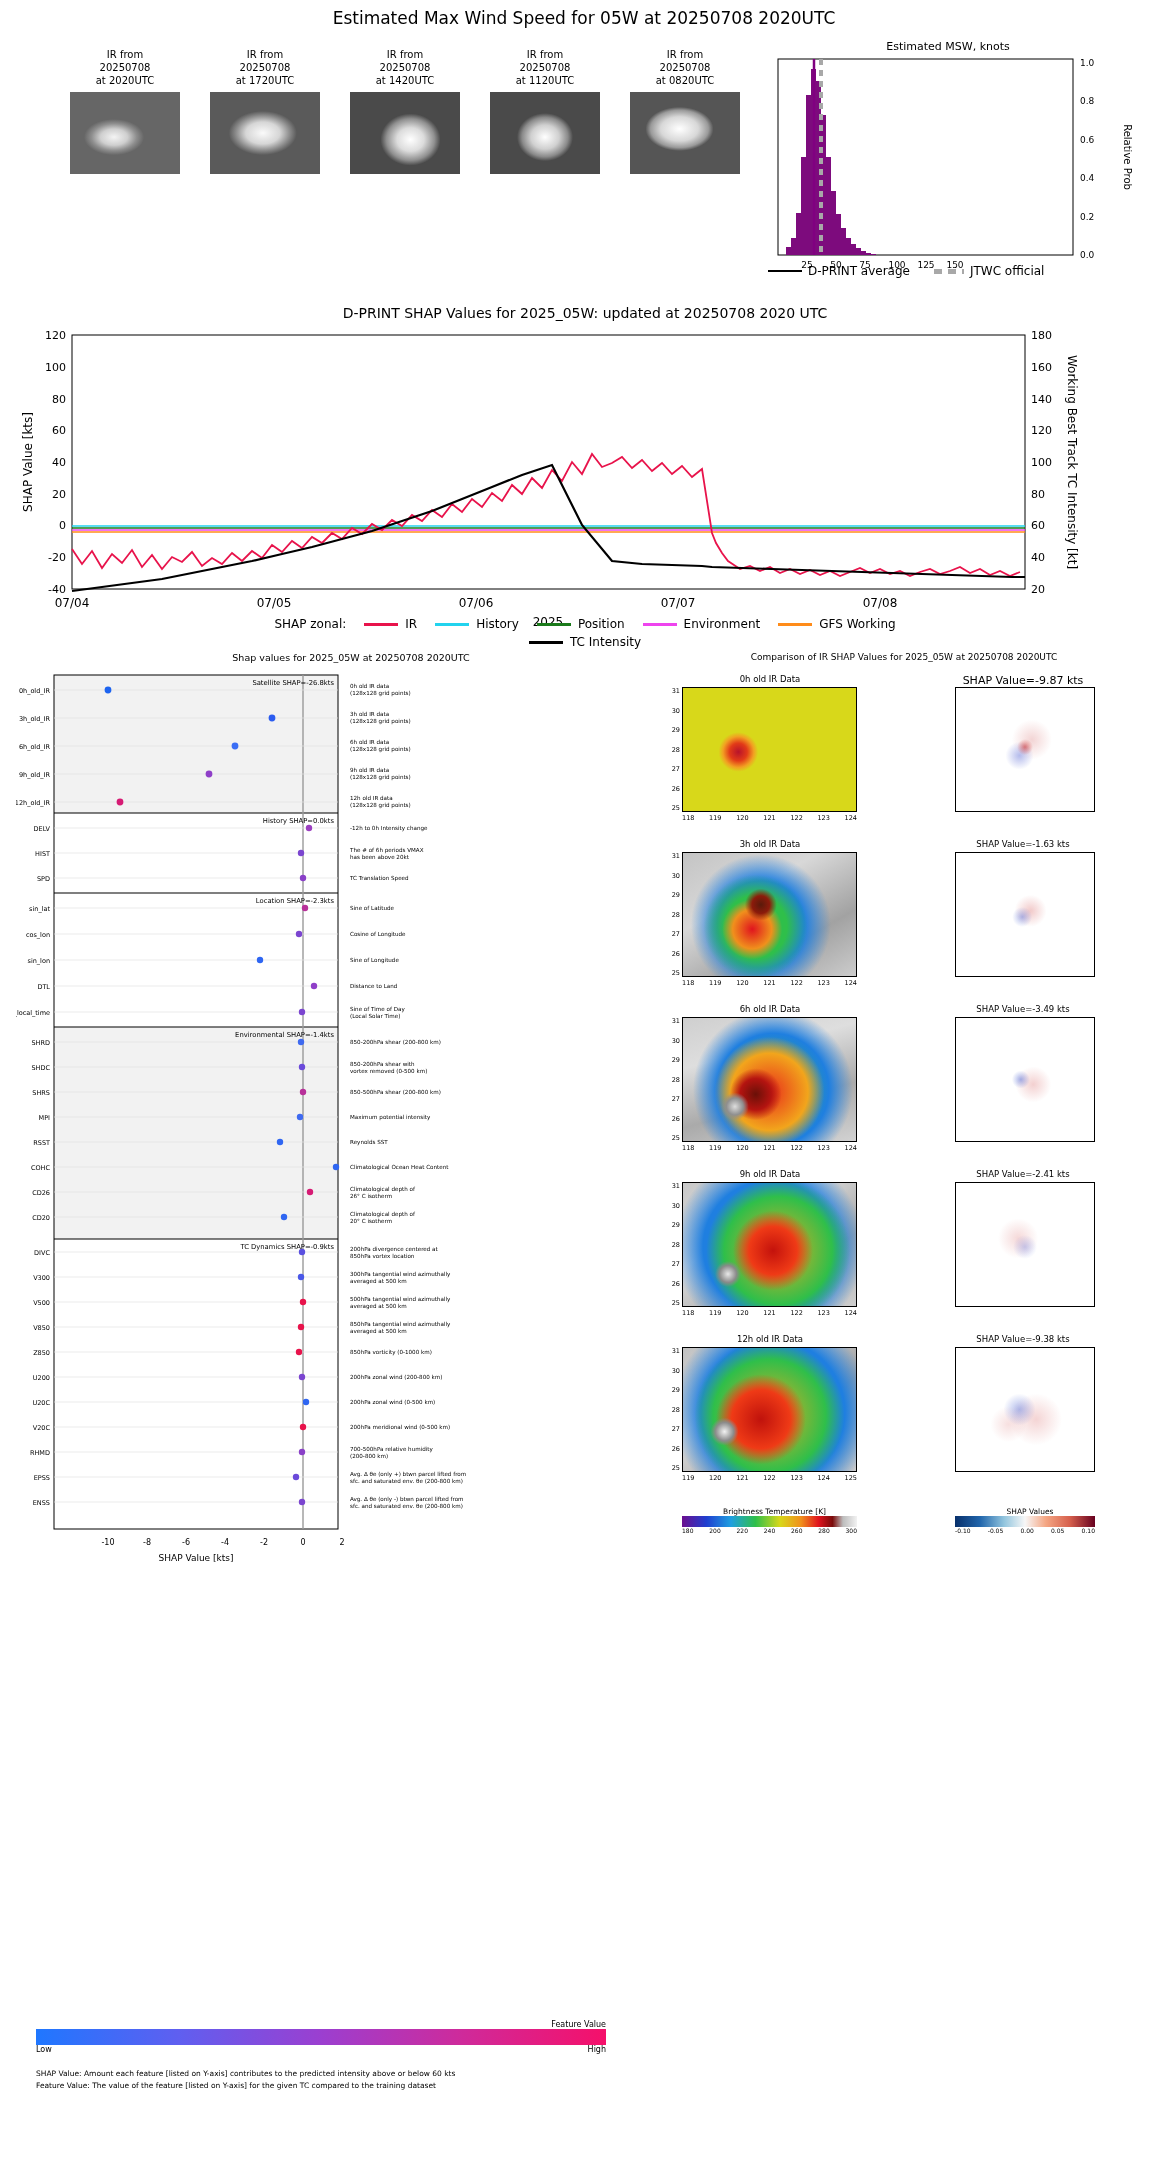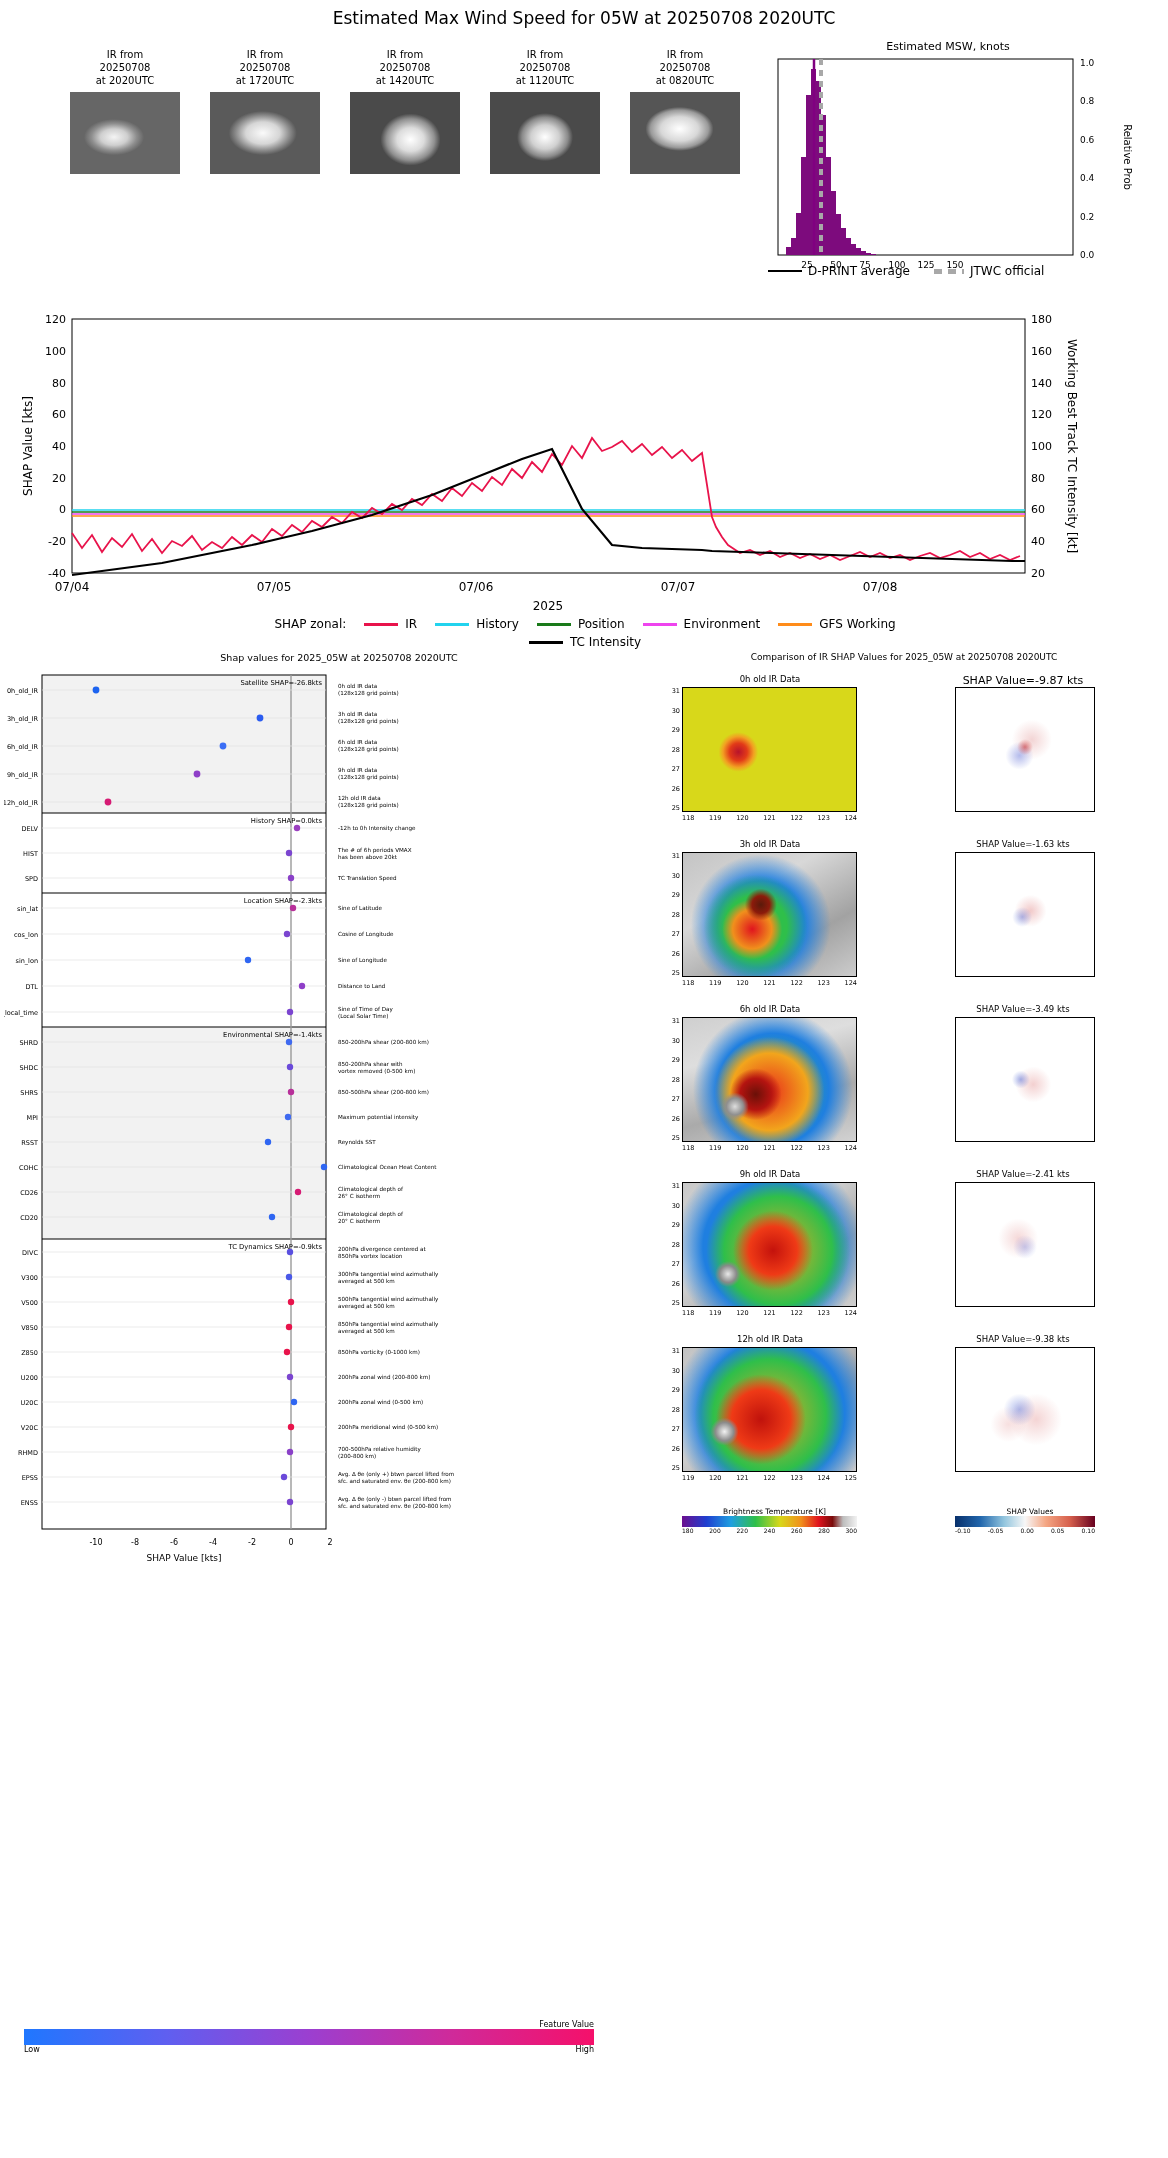--- a/index.html
+++ b/index.html
@@ -140,20 +140,21 @@
       <span>D-PRINT average</span>
     </span>
     <span style="display:flex;align-items:center;gap:6px;">
       <span style="display:inline-block;width:30px;height:5px;background:repeating-linear-gradient(90deg,#a8a8a8 0 8px,transparent 8px 14px);"></span>
       <span>JTWC official</span>
     </span>
   </div>
 </div>
 
 <div class="abs" style="left:10px;top:305px;width:1150px;height:345px;">
+  <div class="ctr" style="font-size:14px;">D-PRINT SHAP Values for 2025_05W: updated at 20250708 2020 UTC</div>
 
   <svg width="1150" height="320">
 
     <rect x="62" y="14" width="953" height="254" fill="none" stroke="#000" stroke-width="1"></rect>
 
     <g font-size="11" text-anchor="end" font-family="DejaVu Sans">
       <text x="56" y="18">120</text>
       <text x="56" y="50">100</text>
       <text x="56" y="82">80</text>
       <text x="56" y="113">60</text>
@@ -238,21 +239,21 @@
     </div>
     <div class="legend-row" style="margin-top:4px;">
       <span style="display:flex;align-items:center;gap:7px;">
         <span class="lg-line" style="background:#000;"></span>
         <span>TC Intensity</span>
       </span>
     </div>
   </div>
 </div>
 
-<div class="abs" style="left:4px;top:652px;width:640px;height:1500px;">
+<div class="abs" style="left:16px;top:652px;width:640px;height:1500px;">
   <div class="ctr" style="font-size:9.5px;margin-left:30px;">Shap values for 2025_05W at 20250708 2020UTC</div>
 
   <svg width="640" height="1470">
 
     <rect x="38" y="12" width="284" height="138" fill="#f2f2f2"></rect>
     <rect x="38" y="150" width="284" height="80" fill="#ffffff"></rect>
     <rect x="38" y="230" width="284" height="134" fill="#ffffff"></rect>
     <rect x="38" y="364" width="284" height="212" fill="#f2f2f2"></rect>
     <rect x="38" y="576" width="284" height="290" fill="#ffffff"></rect>
 
@@ -452,20 +453,24 @@
 
   <div class="abs" style="left:20px;top:1368px;width:590px;">
     <div class="tiny" style="text-align:right;width:570px;font-size:8px;">Feature Value</div>
     <div style="width:570px;height:16px;background:linear-gradient(90deg,#1f77ff 0%,#5f5ff0 25%,#9b3fd0 50%,#cf2a9a 75%,#f5106a 100%);"></div>
     <div style="display:flex;justify-content:space-between;width:570px;font-size:8px;">
       <span>Low</span>
       <span>High</span>
     </div>
   </div>
 
+  <div class="abs" style="left:20px;top:1416px;width:600px;font-size:7.5px;line-height:12px;">
+    <div>SHAP Value: Amount each feature [listed on Y-axis] contributes to the predicted intensity above or below 60 kts</div>
+    <div>Feature Value: The value of the feature [listed on Y-axis] for the given TC compared to the training dataset</div>
+  </div>
 </div>
 
 <div class="abs" style="left:640px;top:652px;width:528px;height:1500px;">
   <div class="ctr" style="font-size:9px;">Comparison of IR SHAP Values for 2025_05W at 20250708 2020UTC</div>
 
   <div class="abs" style="left:0;top:22px;width:528px;height:150px;">
     <div class="ctr tiny" style="width:240px;left:10px;position:absolute;font-size:8.5px;">0h old IR Data</div>
     <div class="panel-border abs" style="left:42px;top:13px;width:175px;height:125px;background:
       radial-gradient(circle 22px at 32% 52%, #b8132b 0%, #e23a18 40%, #f2a022 70%, #d8d81a 90%),
       radial-gradient(circle 42px at 35% 55%, #2fbf4a 0%, #2fbf4a 55%, rgba(0,0,0,0) 100%),

